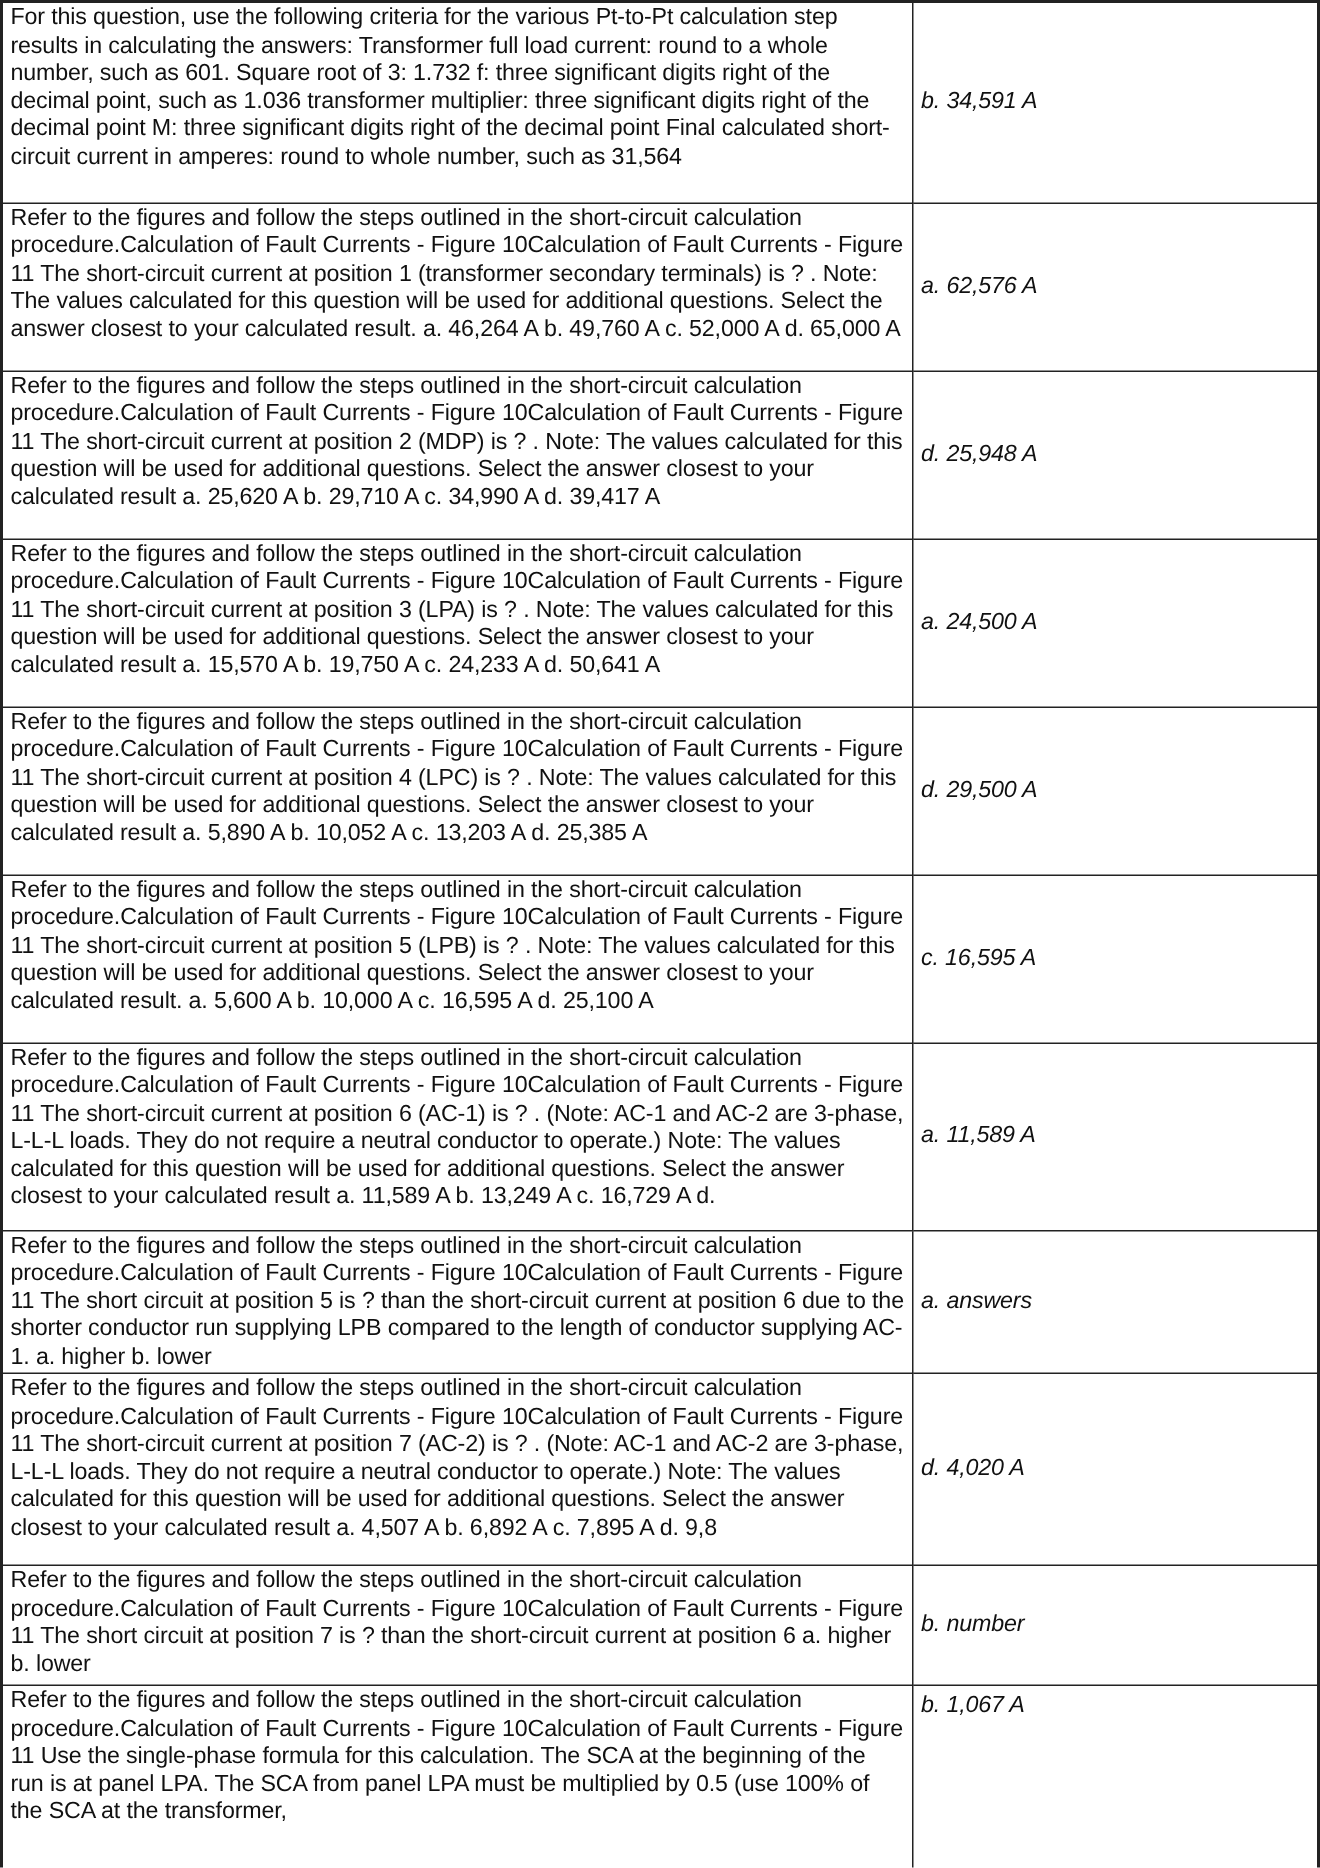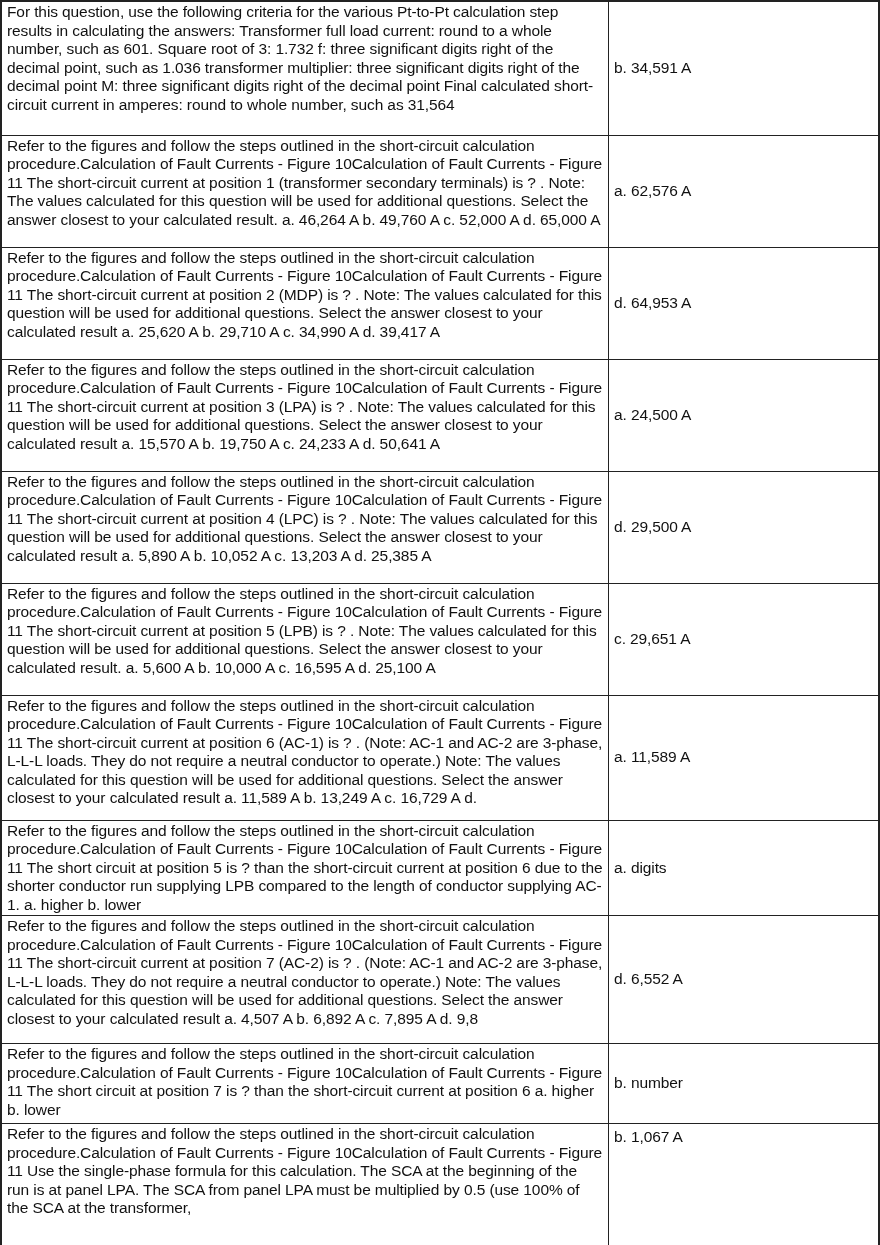--- a/index.html
+++ b/index.html
@@ -29,20 +29,21 @@
     overflow: hidden;
   }
   td.q-cell {
     width: 596px;
     vertical-align: top;
     padding: 1px 5px 1px 5px;
   }
   td.a-cell {
     vertical-align: middle;
     padding: 1px 4px 1px 5px;
+    font-style: italic;
   }
   tr.top-answer td.a-cell {
     vertical-align: top;
     padding-top: 4px;
   }
 </style>
 </head>
 <body>
 
 <table class="qa-table">
@@ -50,45 +51,45 @@
     <tr style="height:134px;margin-left:24px;">
       <td class="q-cell">For this question, use the following criteria for the various Pt-to-Pt calculation step results in calculating the answers: Transformer full load current: round to a whole number, such as 601. Square root of 3: 1.732 f: three significant digits right of the decimal point, such as 1.036 transformer multiplier: three significant digits right of the decimal point M: three significant digits right of the decimal point Final calculated short-circuit current in amperes: round to whole number, such as 31,564</td>
       <td class="a-cell">b. 34,591 A</td>
     </tr>
     <tr style="height:112px;">
       <td class="q-cell">Refer to the figures and follow the steps outlined in the short-circuit calculation procedure.Calculation of Fault Currents - Figure 10Calculation of Fault Currents - Figure 11 The short-circuit current at position 1 (transformer secondary terminals) is ? . Note: The values calculated for this question will be used for additional questions. Select the answer closest to your calculated result. a. 46,264 A b. 49,760 A c. 52,000 A d. 65,000 A</td>
       <td class="a-cell">a. 62,576 A</td>
     </tr>
     <tr style="height:112px;">
       <td class="q-cell">Refer to the figures and follow the steps outlined in the short-circuit calculation procedure.Calculation of Fault Currents - Figure 10Calculation of Fault Currents - Figure 11 The short-circuit current at position 2 (MDP) is ? . Note: The values calculated for this question will be used for additional questions. Select the answer closest to your calculated result a. 25,620 A b. 29,710 A c. 34,990 A d. 39,417 A</td>
-      <td class="a-cell">d. 64,953 A</td>
+      <td class="a-cell">d. 25,948 A</td>
     </tr>
     <tr style="height:112px;">
       <td class="q-cell">Refer to the figures and follow the steps outlined in the short-circuit calculation procedure.Calculation of Fault Currents - Figure 10Calculation of Fault Currents - Figure 11 The short-circuit current at position 3 (LPA) is ? . Note: The values calculated for this question will be used for additional questions. Select the answer closest to your calculated result a. 15,570 A b. 19,750 A c. 24,233 A d. 50,641 A</td>
       <td class="a-cell">a. 24,500 A</td>
     </tr>
     <tr style="height:112px;">
       <td class="q-cell">Refer to the figures and follow the steps outlined in the short-circuit calculation procedure.Calculation of Fault Currents - Figure 10Calculation of Fault Currents - Figure 11 The short-circuit current at position 4 (LPC) is ? . Note: The values calculated for this question will be used for additional questions. Select the answer closest to your calculated result a. 5,890 A b. 10,052 A c. 13,203 A d. 25,385 A</td>
       <td class="a-cell">d. 29,500 A</td>
     </tr>
     <tr style="height:112px;">
       <td class="q-cell">Refer to the figures and follow the steps outlined in the short-circuit calculation procedure.Calculation of Fault Currents - Figure 10Calculation of Fault Currents - Figure 11 The short-circuit current at position 5 (LPB) is ? . Note: The values calculated for this question will be used for additional questions. Select the answer closest to your calculated result. a. 5,600 A b. 10,000 A c. 16,595 A d. 25,100 A</td>
-      <td class="a-cell">c. 29,651 A</td>
+      <td class="a-cell">c. 16,595 A</td>
     </tr>
     <tr style="height:125px;">
       <td class="q-cell">Refer to the figures and follow the steps outlined in the short-circuit calculation procedure.Calculation of Fault Currents - Figure 10Calculation of Fault Currents - Figure 11 The short-circuit current at position 6 (AC-1) is ? . (Note: AC-1 and AC-2 are 3-phase, L-L-L loads. They do not require a neutral conductor to operate.) Note: The values calculated for this question will be used for additional questions. Select the answer closest to your calculated result a. 11,589 A b. 13,249 A c. 16,729 A d.</td>
       <td class="a-cell">a. 11,589 A</td>
     </tr>
     <tr style="height:94px;">
       <td class="q-cell">Refer to the figures and follow the steps outlined in the short-circuit calculation procedure.Calculation of Fault Currents - Figure 10Calculation of Fault Currents - Figure 11 The short circuit at position 5 is ? than the short-circuit current at position 6 due to the shorter conductor run supplying LPB compared to the length of conductor supplying AC-1. a. higher b. lower</td>
-      <td class="a-cell">a. digits</td>
+      <td class="a-cell">a. answers</td>
     </tr>
     <tr style="height:128px;">
       <td class="q-cell">Refer to the figures and follow the steps outlined in the short-circuit calculation procedure.Calculation of Fault Currents - Figure 10Calculation of Fault Currents - Figure 11 The short-circuit current at position 7 (AC-2) is ? . (Note: AC-1 and AC-2 are 3-phase, L-L-L loads. They do not require a neutral conductor to operate.) Note: The values calculated for this question will be used for additional questions. Select the answer closest to your calculated result a. 4,507 A b. 6,892 A c. 7,895 A d. 9,8</td>
-      <td class="a-cell">d. 6,552 A</td>
+      <td class="a-cell">d. 4,020 A</td>
     </tr>
     <tr style="height:80px;">
       <td class="q-cell">Refer to the figures and follow the steps outlined in the short-circuit calculation procedure.Calculation of Fault Currents - Figure 10Calculation of Fault Currents - Figure 11 The short circuit at position 7 is ? than the short-circuit current at position 6 a. higher b. lower</td>
       <td class="a-cell">b. number</td>
     </tr>
     <tr class="top-answer" style="height:124px;">
       <td class="q-cell">Refer to the figures and follow the steps outlined in the short-circuit calculation procedure.Calculation of Fault Currents - Figure 10Calculation of Fault Currents - Figure 11 Use the single-phase formula for this calculation. The SCA at the beginning of the run is at panel LPA. The SCA from panel LPA must be multiplied by 0.5 (use 100% of the SCA at the transformer,</td>
       <td class="a-cell">b. 1,067 A</td>
     </tr>
   </tbody>

